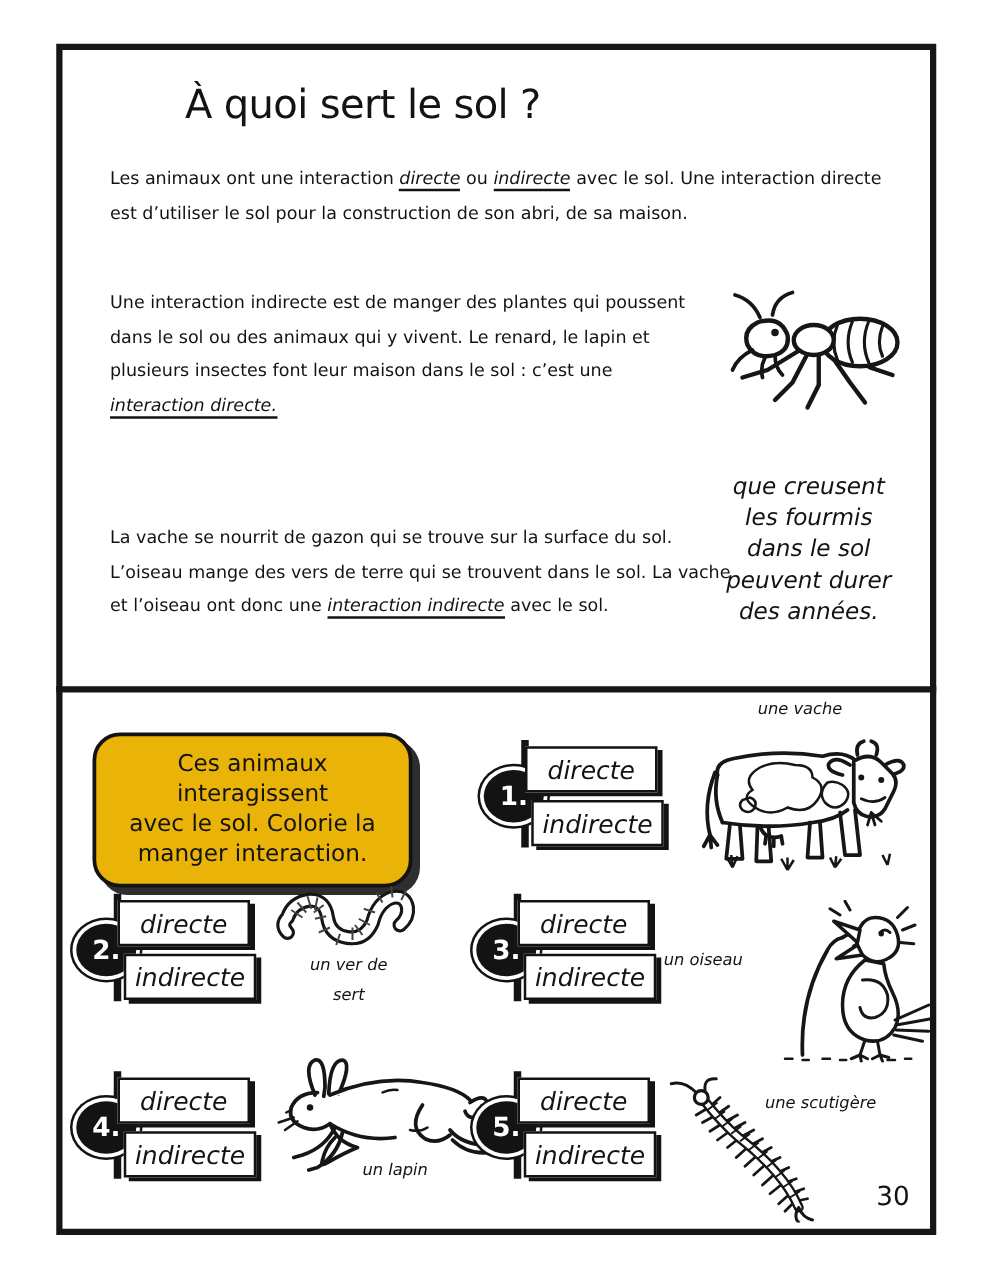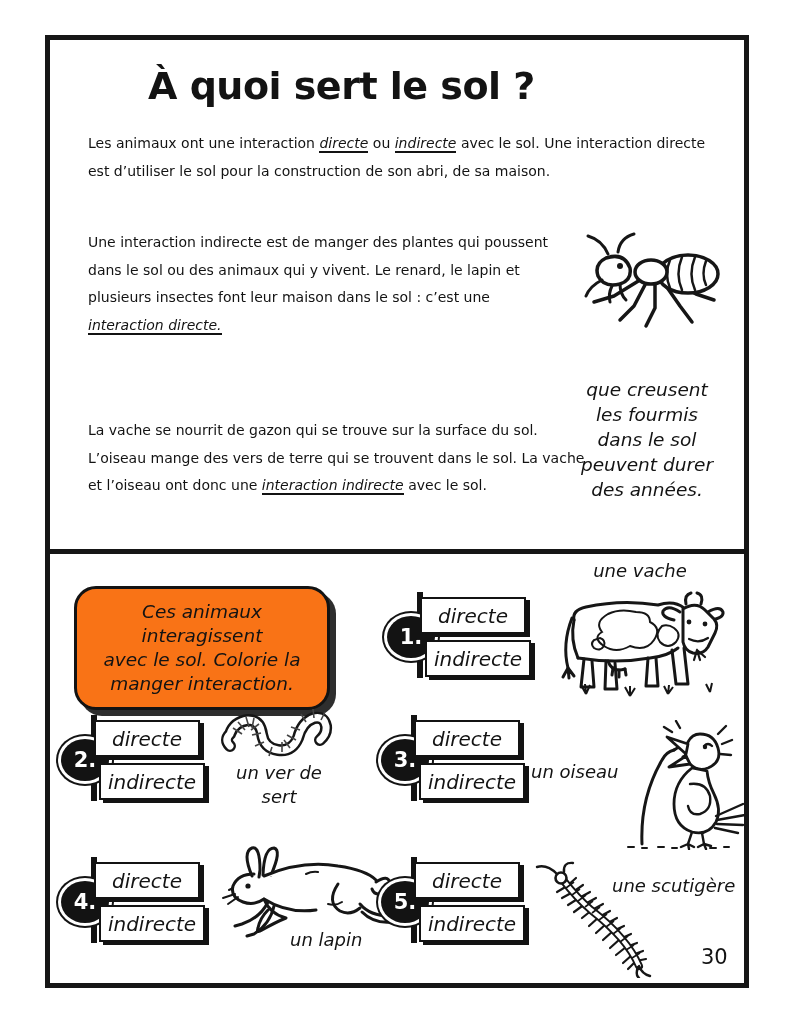--- a/index.html
+++ b/index.html
@@ -2,53 +2,53 @@
 <html><head>
 <meta charset="utf-8">
 <style>
   html,body { margin:0; padding:0; background:#fff; }
   .page {
     position:relative; width:791px; height:1024px; background:#ffffff;
     font-family:"DejaVu Sans","Liberation Sans",sans-serif; color:#131313; overflow:hidden;
   }
   .abs { position:absolute; }
   .frame { left:45px; top:35px; width:704px; height:953px; border:5px solid #161616; box-sizing:border-box; background:#fff; }
-  .title { left:148px; top:64px; font-size:38px; font-weight:700; letter-spacing:-0.5px; }
+  .title { left:148px; top:64px; font-size:32px; font-weight:400; letter-spacing:-0.5px; }
   .name-row { left:447px; top:68px; font-size:20px; white-space:nowrap; }
   .blank { display:inline-block; width:148px; height:20px; border-bottom:2.5px solid #131313; margin-left:6px; }
   .para { font-size:14px; line-height:27.5px; }
   .p1 { left:88px; top:130px; width:620px; }
   .p2 { left:88px; top:229px; width:482px; }
   .p3 { left:88px; top:390px; width:512px;margin-top:27px; }
   .emph { font-style:italic; border-bottom:2px solid #131313; }
   .ant-art { left:558px; top:228px; }
   .ant-cap { left:550px; top:377px; width:194px; font-size:18.5px; font-style:italic; text-align:center; line-height:25px; }
   .divider { left:45px; top:549px; width:704px; height:5px; background:#161616; }
   .bubble {
-    left:74px; top:586px; width:256px; box-sizing:border-box; background:#f97316;
+    left:74px; top:586px; width:256px; box-sizing:border-box; background:#eab308;
     border:3px solid #131313; border-radius:22px; box-shadow:6px 6px 0 #2e2e2e;
-    padding:11px 6px; font-size:18.5px; font-style:italic; text-align:center; line-height:24px;
+    padding:11px 6px; font-size:18.5px; text-align:center; line-height:24px;
   }
   .pair { position:absolute; width:112px; }
   .pair::before { content:""; position:absolute; left:-3px; top:-5px; bottom:-1px; width:6px; background:#131313; }
   .opt {
     position:relative; width:106px; height:37px; box-sizing:border-box; background:#fff;
     border:2.5px solid #131313; box-shadow:4px 3px 0 #131313;
     display:flex; align-items:center; justify-content:center;
     font-size:20px; font-style:italic;
   }
   .opt.second { margin-top:6px; margin-left:5px; }
   .badge {
     position:absolute; left:-33px; top:50%; transform:translateY(-50%);
     width:48px; height:42px; background:#131313; border-radius:50%;
     color:#fff; display:flex; align-items:center; justify-content:center;
     font-size:21px; font-weight:bold;
     box-shadow:0 0 0 3px #fff, 0 0 0 5px #131313;
   }
-  .cap { position:absolute; font-size:18px; font-style:italic; }
+  .cap { position:absolute; font-size:13px; font-style:italic; }
   .tc { text-align:center; }
   .item1 { left:420px; top:597px; }
   .item2 { left:94px;  top:720px; }
   .item3 { left:414px; top:720px; }
   .item4 { left:94px;  top:862px; }
   .item5 { left:414px; top:862px; }
   .cow-art    { left:550px; top:584px; }
   .cow-cap    { left:550px; top:560px; width:180px; }
   .worm-art   { left:220px; top:696px; }
   .worm-cap   { left:214px; top:761px; width:130px; line-height:24px; }

